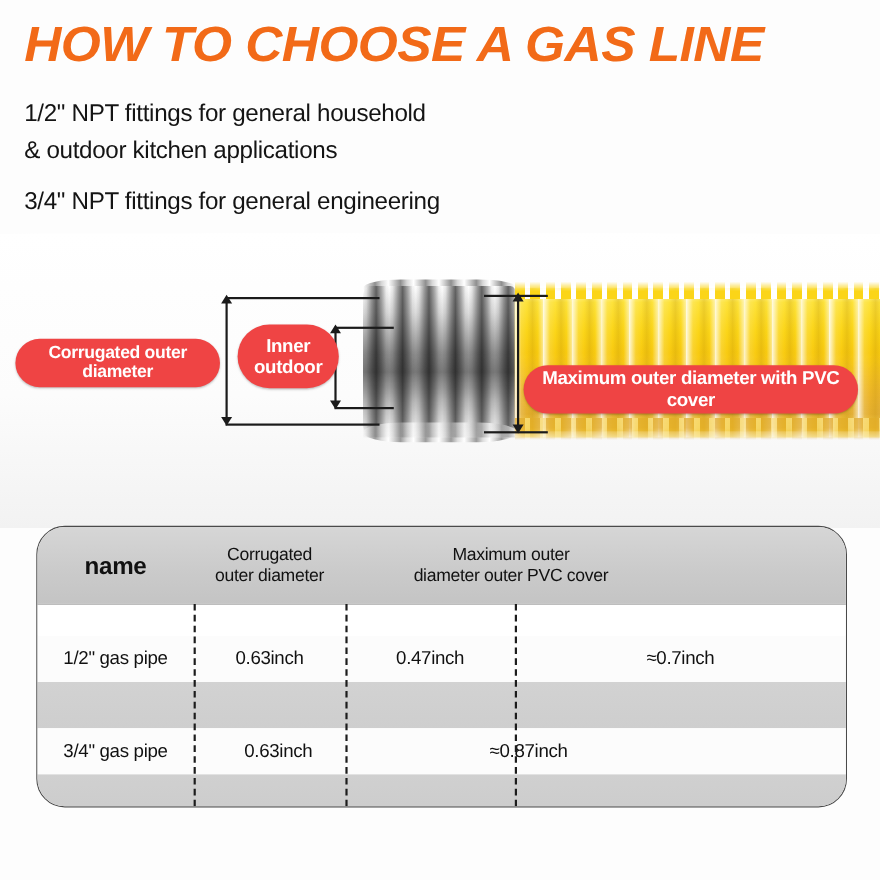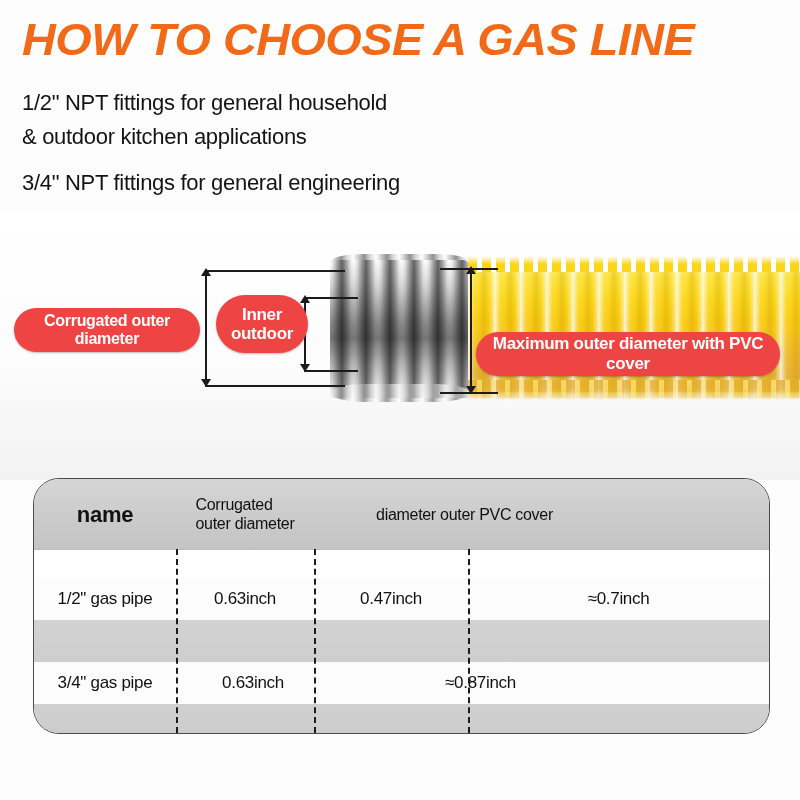--- a/index.html
+++ b/index.html
@@ -142,21 +142,21 @@
     position:absolute;left:33px;top:478px;width:735px;height:254px;
     border:1.5px solid #4a4a4a;border-radius:26px;overflow:hidden;
     background:#fdfdfd;
   }
   .thead{
     display:flex;height:70px;
     background:linear-gradient(180deg,#d6d6d6 0%,#cacaca 60%,#c4c4c4 100%);
     border-bottom:1px solid #bdbdbd;
   }
   .th{
-    display:flex;align-items:center;justify-content:center;
+    display:flex;align-items:center;justify-content:center;text-align:center;
     font-size:16px;line-height:19px;color:#111;letter-spacing:-0.3px;
   }
   .th.name{font-size:22px;font-weight:bold;}
   .c1{width:142px;}
   .c2{width:138px;}
   .c3{width:154px;}
   .c4{width:301px;}
   .spacer{height:28px;background:#ffffff;}
   .spacer.gray{background:linear-gradient(180deg,#d2d2d2,#cecece);height:42px;}
   .trow{display:flex;height:42px;background:#fcfcfc;}
@@ -231,20 +231,21 @@
     <div class="thead">
       <div class="th name c1">name</div>
       <div class="th c2">
         <div>
           <div>Corrugated</div>
           <div>outer diameter</div>
         </div>
       </div>
       <div class="th c4">
         <div>
+          <div>Maximum outer</div>
           <div>diameter outer PVC cover</div>
         </div>
       </div>
     </div>
 
     <div class="spacer"></div>
 
     <div class="trow">
       <div class="td c1">1/2" gas pipe</div>
       <div class="td c2">0.63inch</div>

